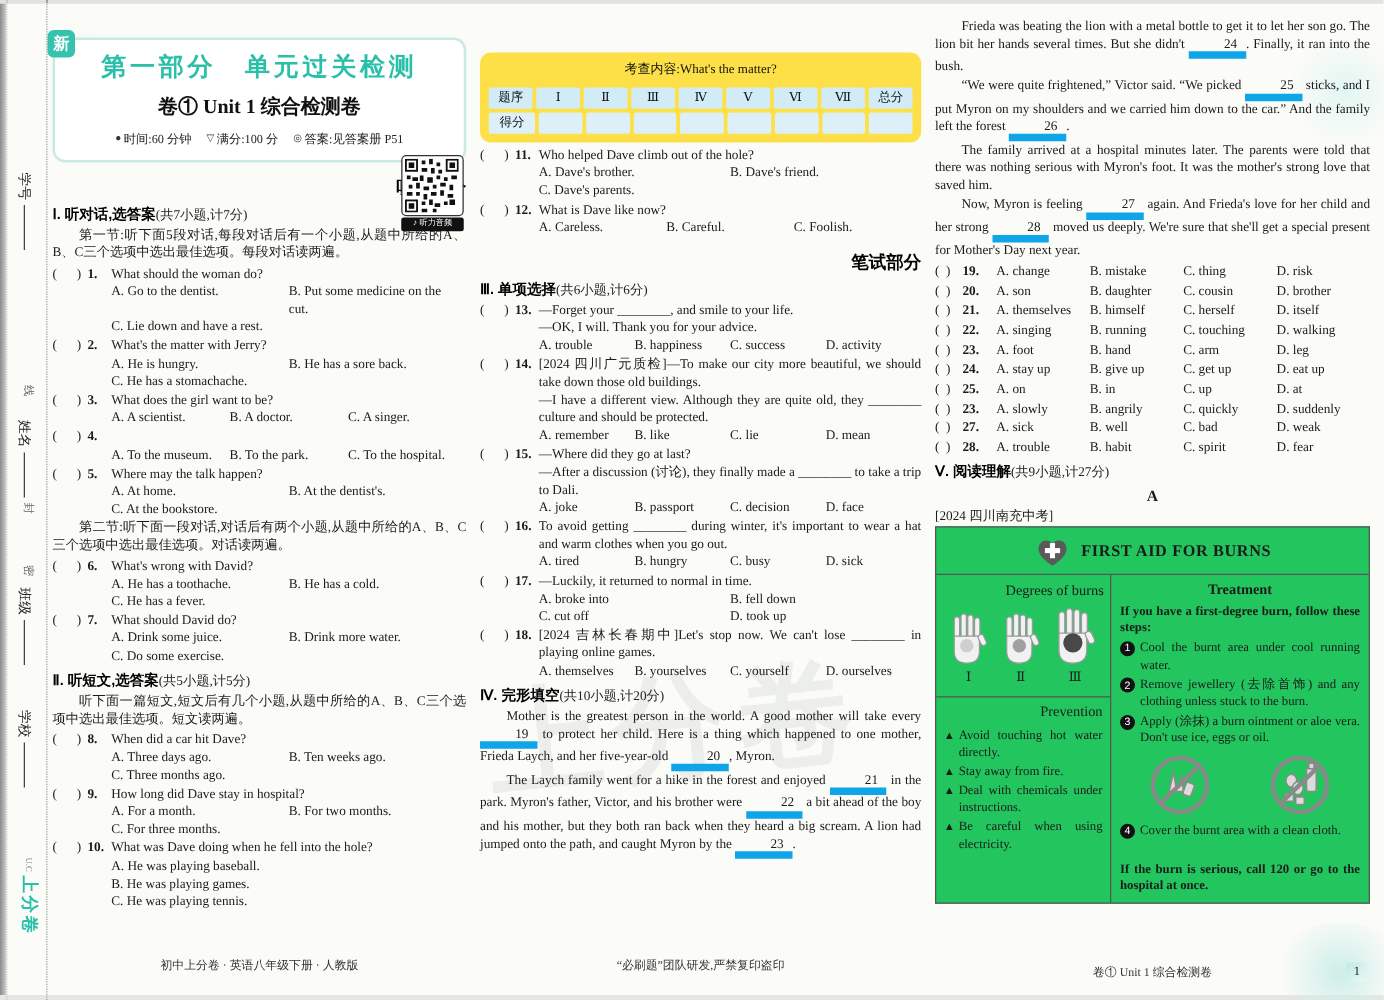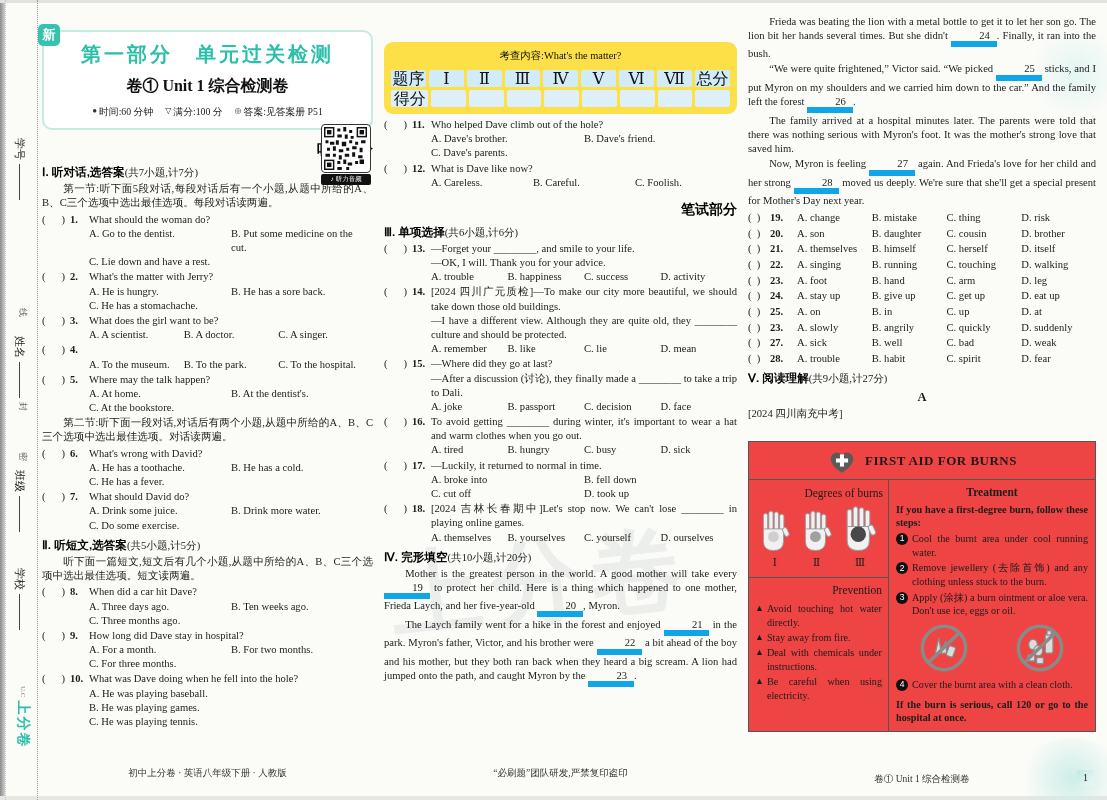--- a/index.html
+++ b/index.html
@@ -65,34 +65,34 @@
   .q-lines{flex:1;}
   .q-line-text{text-align:justify;}
   .opts{padding-left:47px;}
   .opt-row{display:flex;}
   .opt{flex:1;padding-right:2px;}
   
   .score-box{margin-top:34px;background:#fde047;border-radius:9px;padding:5px 7px 7px;}
   .score-content{text-align:center;font-size:10.4px;padding:2px 0 4px;color:#111;}
   .score-row{display:flex;gap:3px;margin-top:3px;}
   .score-cell{flex:1;background:#d2ecf7;height:17px;display:flex;align-items:center;justify-content:center;
-    font-size:16px;border-radius:2px;color:#111;}
+    font-size:10px;border-radius:2px;color:#111;}
   .score-row.r2 .score-cell{background:#ddf0f9;}
   
   .para{text-indent:2em;text-align:justify;margin:1px 0;}
   .blank{display:inline-block;min-width:28px;padding:0 7px;text-align:center;border-bottom:6px solid #0ea5e9;line-height:1.05;}
   .cloze-row{display:flex;margin:1.5px 0;}
   .cloze-row .paren{width:22px;flex:0 0 22px;}
   .cloze-row .qnum{min-width:24px;}
   .cloze-opts{display:flex;flex:1;}
   .cloze-opts .opt{flex:1;}
   
   .passage-label{text-align:center;font-weight:bold;font-size:12.5px;margin:3px 0 1px;}
-  .passage-src{margin:1px 0 20px;}
-  .fa-box{border:1.5px solid #555;background:#ef4444;}
+  .passage-src{margin:1px 0 0;}
+  .fa-box{border:1.5px solid #555;background:#22c55e;}
   .fa-header{display:flex;align-items:center;justify-content:center;gap:8px;padding:5px 4px;border-bottom:1.5px solid #555;}
   .fa-title{font-weight:bold;font-size:13px;letter-spacing:0.5px;}
   .fa-body{display:flex;}
   .fa-left{width:42%;border-right:1.5px solid #555;display:flex;flex-direction:column;}
   .fa-right{width:58%;padding:5px 7px 6px;font-size:10.2px;}
   .fa-degrees{padding:6px 5px 7px;border-bottom:1.5px solid #555;}
   .fa-sub{text-align:right;font-weight:normal;font-size:11.5px;margin-bottom:4px;}
   .hands{display:flex;justify-content:space-around;align-items:flex-end;}
   .hand-wrap{display:flex;flex-direction:column;align-items:center;}
   .hand-wrap .deg-lbl{font-size:10.5px;margin-top:2px;}
@@ -102,21 +102,21 @@
   .fa-prev{padding:5px 6px 6px;font-size:10.2px;}
   .prev-item{display:flex;gap:3px;margin:1.5px 0;text-align:justify;}
   .prev-item .tri{flex:0 0 auto;font-size:9px;line-height:1.5;}
   .fa-right .t-title{text-align:center;font-weight:bold;font-size:11.5px;margin-bottom:2px;}
   .t-intro{font-weight:bold;text-align:justify;}
   .step{display:flex;gap:4px;margin:2px 0;text-align:justify;}
   .step-badge{flex:0 0 12px;width:12px;height:12px;border-radius:50%;background:#111;color:#fff;
     font-size:8.5px;display:flex;align-items:center;justify-content:center;margin-top:1px;
     font-family:"Liberation Sans",sans-serif;}
   .no-icons{display:flex;justify-content:space-around;margin:4px 0;}
-  .serious{font-weight:bold;margin-top:6px;text-align:justify;}
+  .serious{font-weight:bold;margin-top:17px;text-align:justify;}
   
   .qr-block{position:absolute;top:116px;right:2px;width:50px;z-index:2;}
   .qr-frame{border:1.5px solid #333;border-radius:4px;background:#fff;padding:2px;}
   .qr-frame svg{display:block;width:43px;height:43px;}
   .qr-label{margin-top:1px;background:#111;color:#fff;font-size:6.5px;text-align:center;
     border-radius:2px;padding:1px 0;font-family:"Liberation Sans",sans-serif;display:flex;align-items:center;justify-content:center;gap:2px;}
   
   .foot-right-wrap{display:flex;align-items:center;justify-content:center;position:relative;}
   .page-badge{position:absolute;right:2px;top:-3px;padding:1px 6px;color:#222;font-size:10px;
     background:linear-gradient(135deg,#bfe9e2 0%,#e4f6f2 80%);border-radius:2px;}

